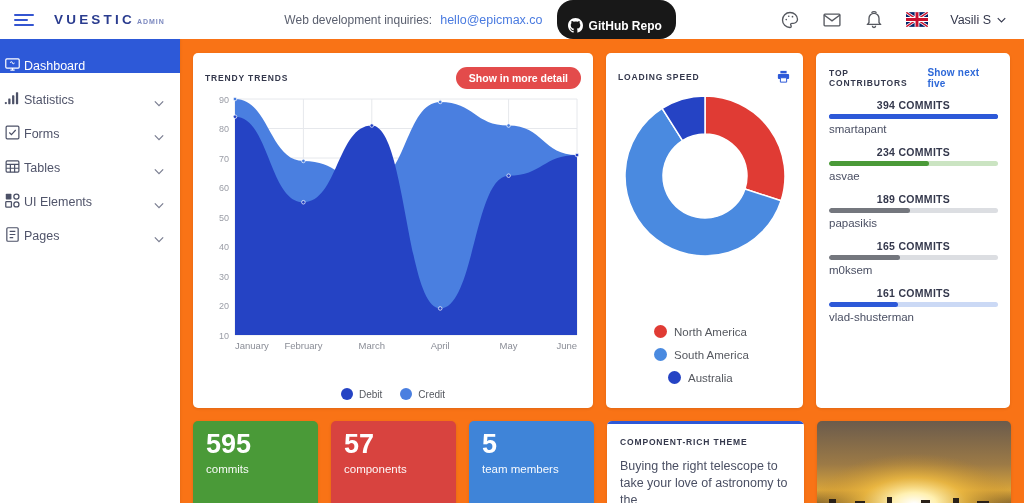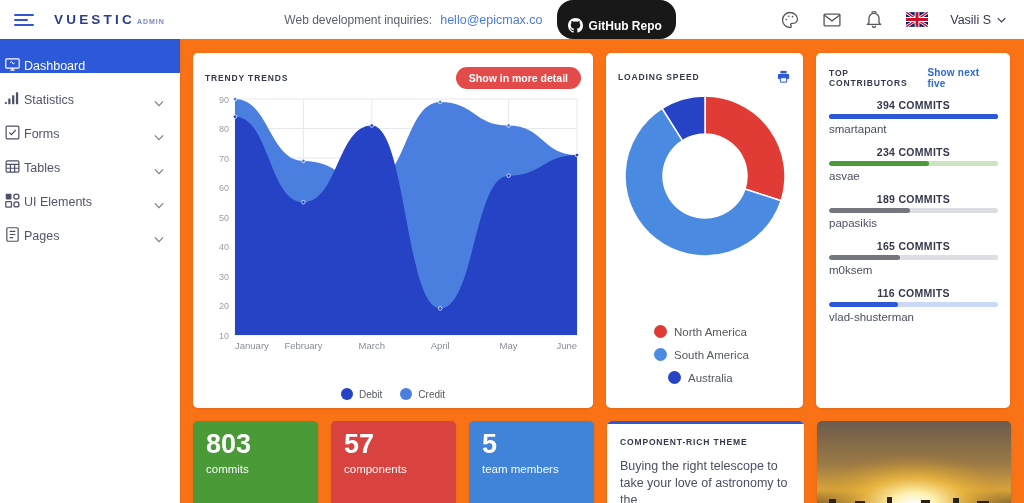--- a/index.html
+++ b/index.html
@@ -394,33 +394,33 @@
               <div class="c-name">papasikis</div>
             </div>
             <div>
               <div class="c-count">165 COMMITS</div>
               <div class="c-bar" style="background: rgb(220, 222, 226);">
                 <div class="c-fill" style="width: 42%; background: rgb(116, 119, 126);"></div>
               </div>
               <div class="c-name">m0ksem</div>
             </div>
             <div>
-              <div class="c-count">116 COMMITS</div>
+              <div class="c-count">161 COMMITS</div>
               <div class="c-bar" style="background: rgb(203, 217, 245);">
                 <div class="c-fill" style="width: 41%; background: rgb(45, 89, 216);"></div>
               </div>
               <div class="c-name">vlad-shusterman</div>
             </div>
           </div>
       </div>
     </div>
 
     <div class="row2">
       <div class="stat" id="stat-0" style="background: rgb(74, 154, 56);">
-        <div class="stat-num">803</div>
+        <div class="stat-num">595</div>
         <div class="stat-lbl">commits</div>
       </div>
       <div class="stat" id="stat-1" style="background: rgb(216, 67, 63);">
         <div class="stat-num">57</div>
         <div class="stat-lbl">components</div>
       </div>
       <div class="stat" id="stat-2" style="background: rgb(63, 132, 216);">
         <div class="stat-num">5</div>
         <div class="stat-lbl">team members</div>
       </div>

